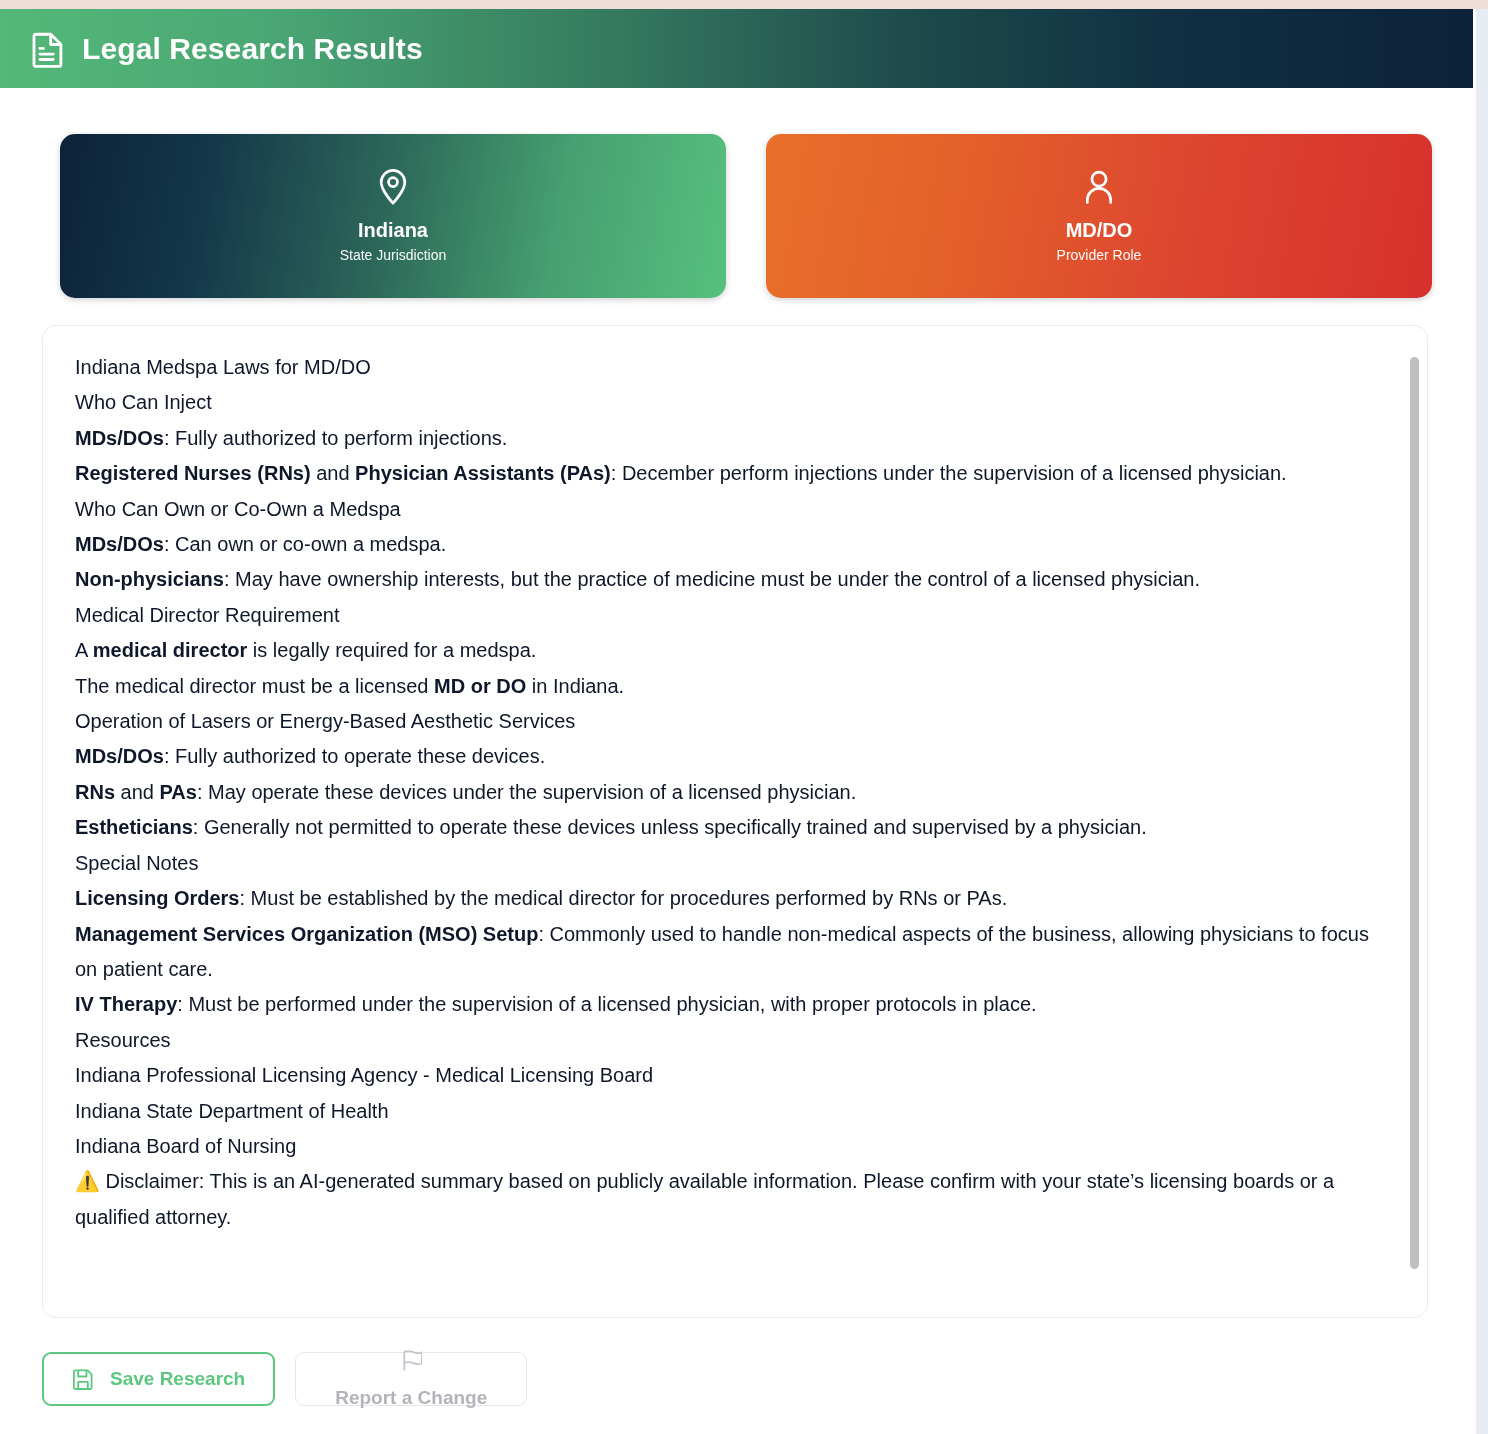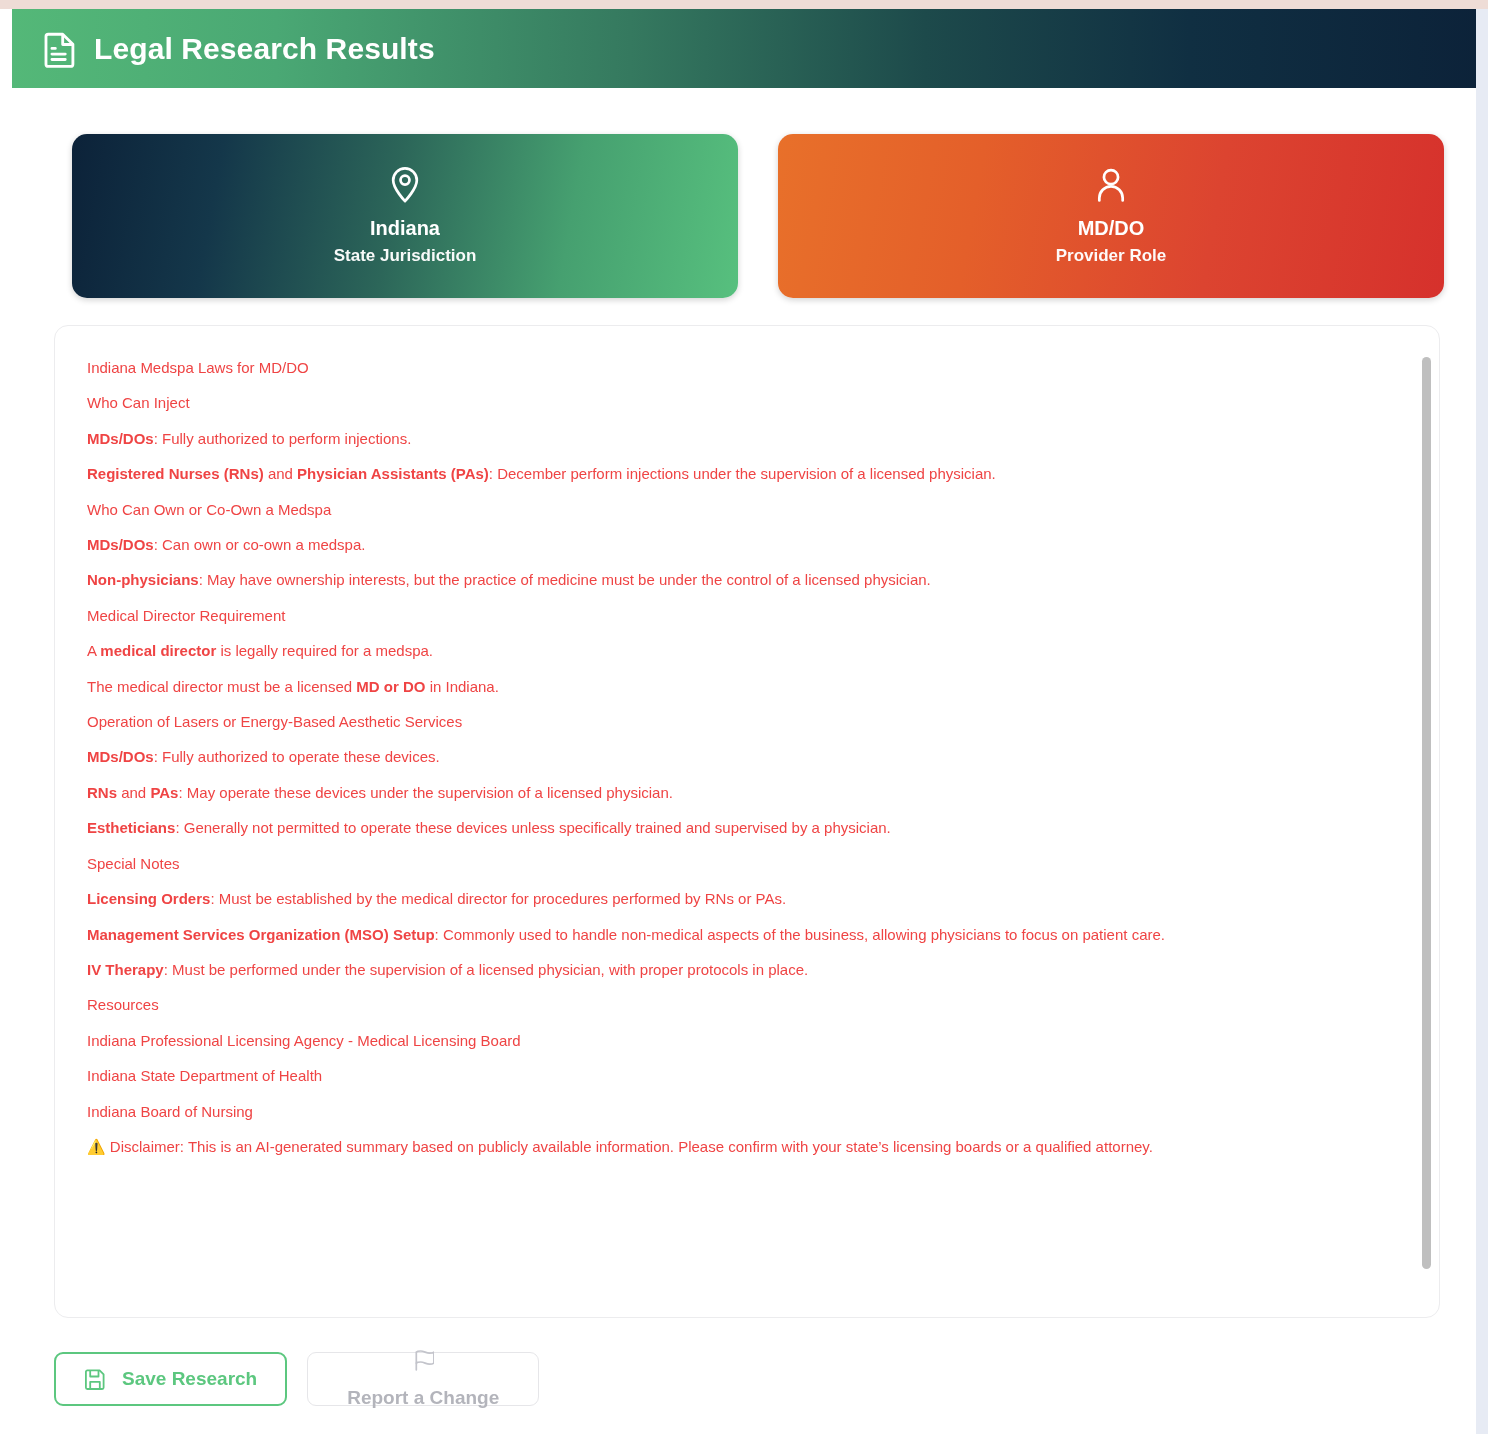--- a/index.html
+++ b/index.html
@@ -37,21 +37,21 @@
     position: absolute;
     top: 9px; right: 1px;
     width: 9px;
     height: 1392px;
     background: #e7ebf4;
     border-radius: 5px;
   }
 
   .app {
     position: absolute;
-    top: 9px; left: 12px;
+    top: 9px; left: 0;
     width: 1476px;
     height: 1425px;
     background: #ffffff;
     overflow: hidden;
   }
 
   
   .header {
     position: relative;
     height: 79px;
@@ -107,22 +107,22 @@
     margin-bottom: 12px;
     display: block;
   }
   .ctx-title {
     font-size: 20px;
     font-weight: bold;
     line-height: 1.25;
     margin-bottom: 4px;
   }
   .ctx-sub {
-    font-size: 17px;
-    font-weight: bold;
+    font-size: 14px;
+    font-weight: normal;
     line-height: 1.25;
     opacity: 0.97;
   }
 
   
   .panel-wrap { padding: 27px 48px 0 42px; }
   .panel {
     position: relative;
     width: 1386px;
     height: 993px;
@@ -131,22 +131,22 @@
     background: #ffffff;
     overflow: hidden;
   }
   .panel-scroll {
     position: absolute;
     inset: 0;
     padding: 24px 54px 0 32px;
     overflow: hidden;
   }
   .doc {
-    color: #ef4444;
-    font-size: 15px;
+    color: #0f172a;
+    font-size: 20px;
     line-height: 35.4px;
   }
   .doc p { margin: 0; }
   .doc b { font-weight: bold; }
 
   
   .sb-track {
     position: absolute;
     top: 6px; right: 8px;
     width: 9px;

